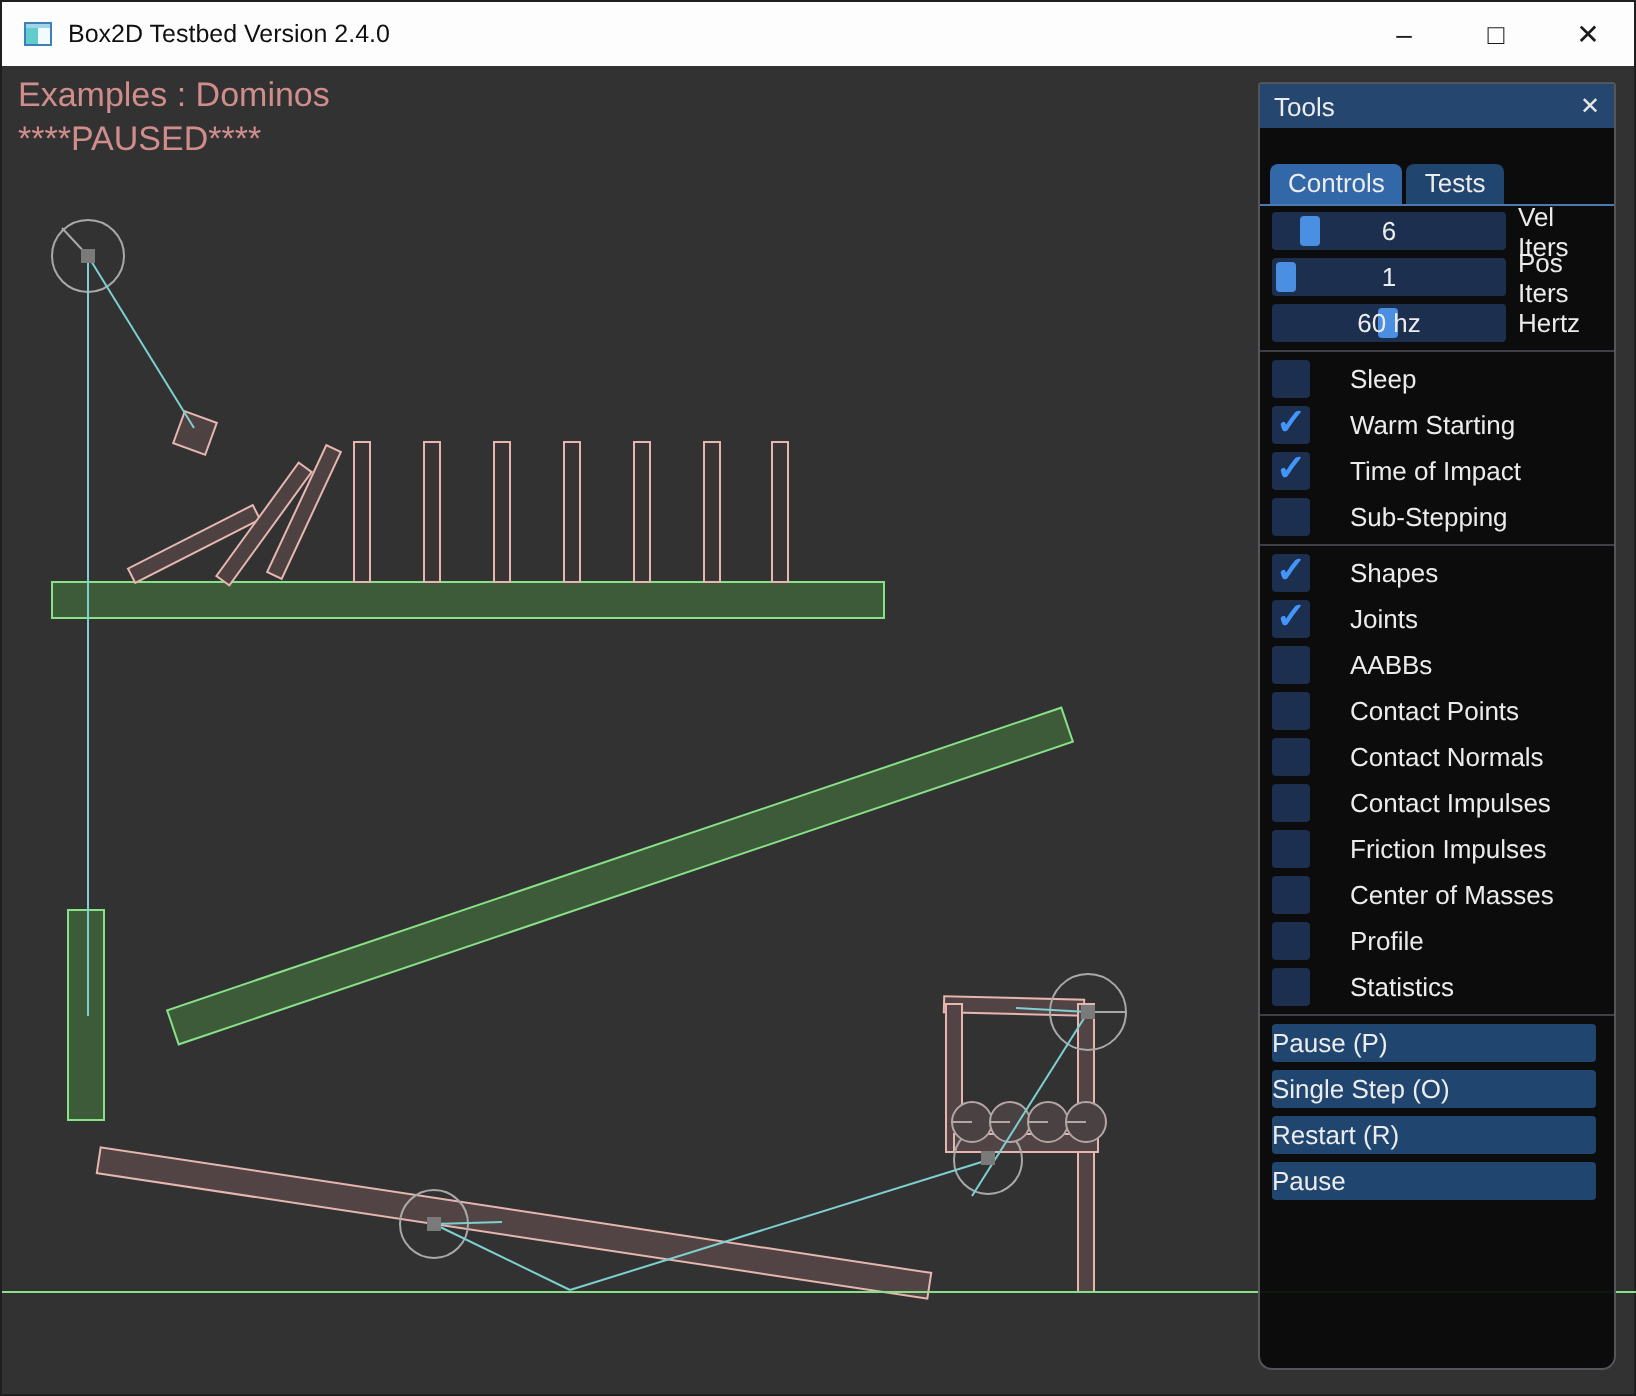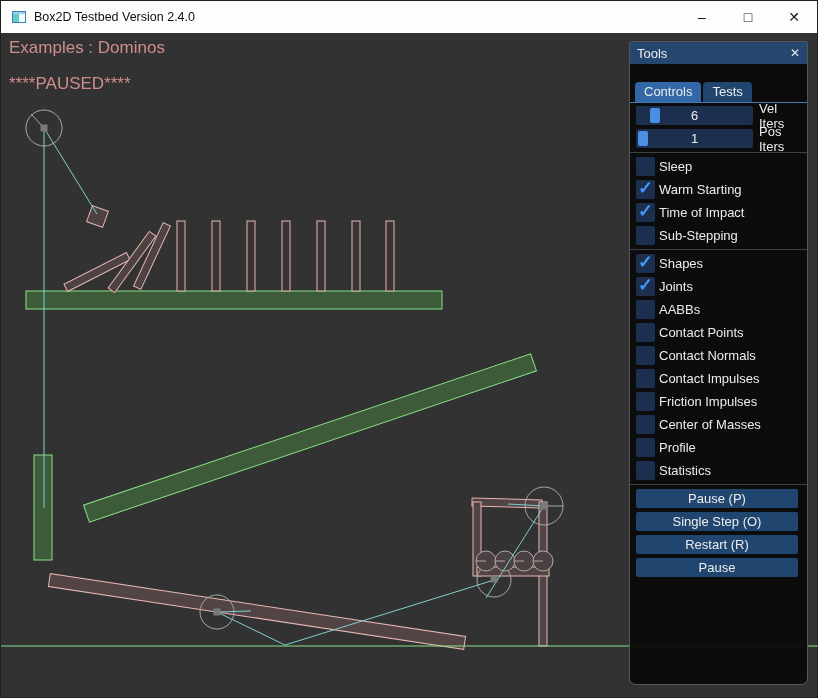--- a/index.html
+++ b/index.html
@@ -9,42 +9,42 @@
   .titlebar{height:32px;background:#fdfdfd;display:flex;align-items:center}
   .app-icon{margin:0 7px 0 10px;display:flex;flex:none}
   .title{font-size:12.5px;color:#101010}
   .wbtns{margin-left:auto;display:flex;height:100%}
   .wbtn{width:46px;height:100%;display:flex;align-items:center;justify-content:center;font-size:14px;color:#1a1a1a;cursor:default}
   
   .canvas{position:absolute;left:0;top:32px;right:0;bottom:0;background:#323232}
   svg.scene{position:absolute;left:0;top:0}
   .ov{position:absolute;font-size:17px;color:#cf8d8c;white-space:pre}
   .ov.ex{left:8px;top:5px}
-  .ov.paused{left:8px;top:41px}
+  .ov.paused{left:8px;top:27px}
   .ov.ms{left:8px;top:672px}
   
   .tools{position:absolute;left:628px;top:8px;width:179px;height:644px;box-sizing:border-box;
          background:rgba(11,11,11,.95);border:1px solid #55555c;border-radius:2px 2px 7px 7px;
          color:#ececec;font-size:13px}
   .thead{height:22px;background:#25466f;display:flex;align-items:center;padding:0 7px}
   .tclose{margin-left:auto;font-size:12px;color:#e6e6e6}
   .tabbar{padding:18px 0 0 5px;border-bottom:1px solid #4a7ab0;display:flex;gap:2px}
   .tab{padding:2px 9px 3px;background:#20456f;border-radius:4px 4px 0 0}
   .tab.active{background:#3268a8}
   .tbody{padding:3px 6px}
   .row{display:flex;align-items:center;height:19px;margin-bottom:4px}
   .track{width:117px;height:19px;background:#1d2f4e;position:relative;border-radius:2px;flex:none}
   .grab{position:absolute;top:2px;width:10px;height:15px;background:#4b8fe3;border-radius:2px}
   .val{position:absolute;left:0;top:0;right:0;text-align:center;line-height:19px}
   .rlbl{margin-left:6px}
   .cb{width:19px;height:19px;background:#1d2f4e;border-radius:2px;position:relative;flex:none}
   .cb .ck{position:absolute;left:2px;top:-3px;font-size:18px;font-weight:bold;color:#4296fa}
-  .clbl{margin-left:4px}
+  .clbl{margin-left:20px}
   .sep{border-top:1px solid #3f3f46;margin:3px -6px 4px}
-  .btn{width:162px;height:19px;background:#204670;border-radius:2px;text-align:center;line-height:19px;margin-bottom:4px}
+  .btn{width:162px;height:19px;background:#204670;border-radius:2px;line-height:19px;margin-bottom:4px}
 </style>
 </head>
 <body>
 
 <div class="window">
 
   <div class="titlebar">
     <span class="app-icon">
       <svg width="16" height="16" viewBox="0 0 16 16">
         <rect x="1.5" y="2.5" width="13" height="11" fill="#f2fbfb" stroke="#3e7fb5"></rect>
@@ -131,20 +131,27 @@
               </div>
               <span class="rlbl">Vel Iters</span>
             </div>
             <div class="row">
               <div class="track">
                 <div class="grab" style="left: 2px;"></div>
                 <div class="val">1</div>
               </div>
               <span class="rlbl">Pos Iters</span>
             </div>
+            <div class="row">
+              <div class="track">
+                <div class="grab" style="left: 53.4px;"></div>
+                <div class="val">60 hz</div>
+              </div>
+              <span class="rlbl">Hertz</span>
+            </div>
           </div>
         <div class="sep"></div>
         <div id="toggles-solver">
             <div class="row">
               <div class="cb"></div>
               <span class="clbl">Sleep</span>
             </div>
             <div class="row">
               <div class="cb">
                 <span class="ck">✓</span>

